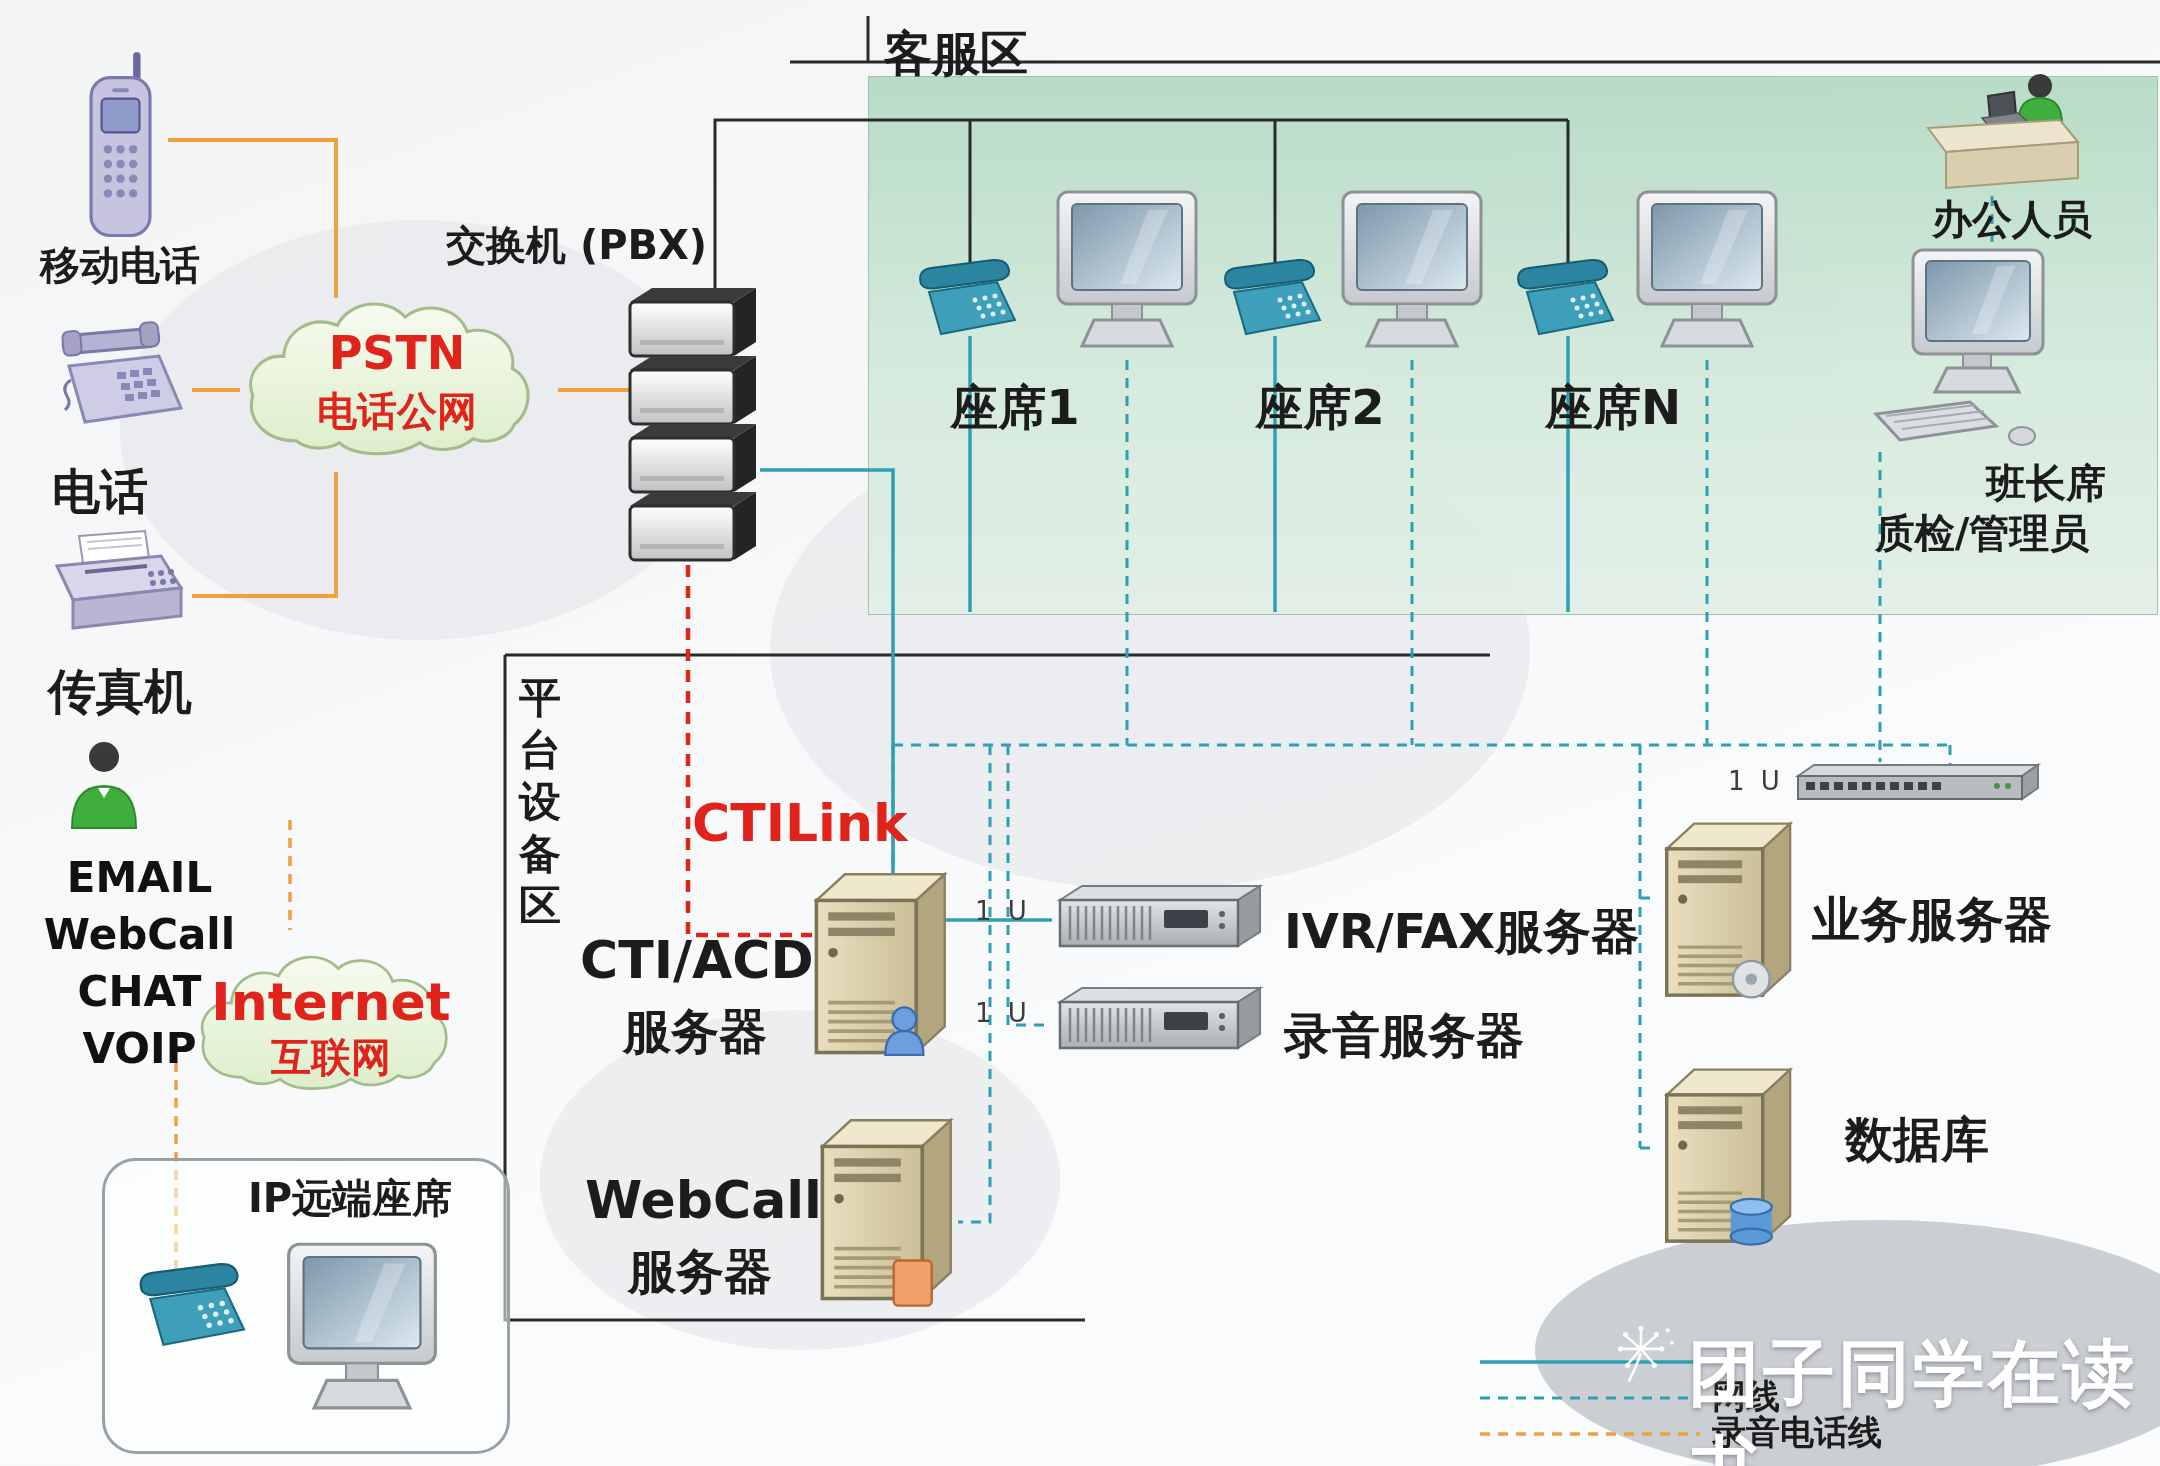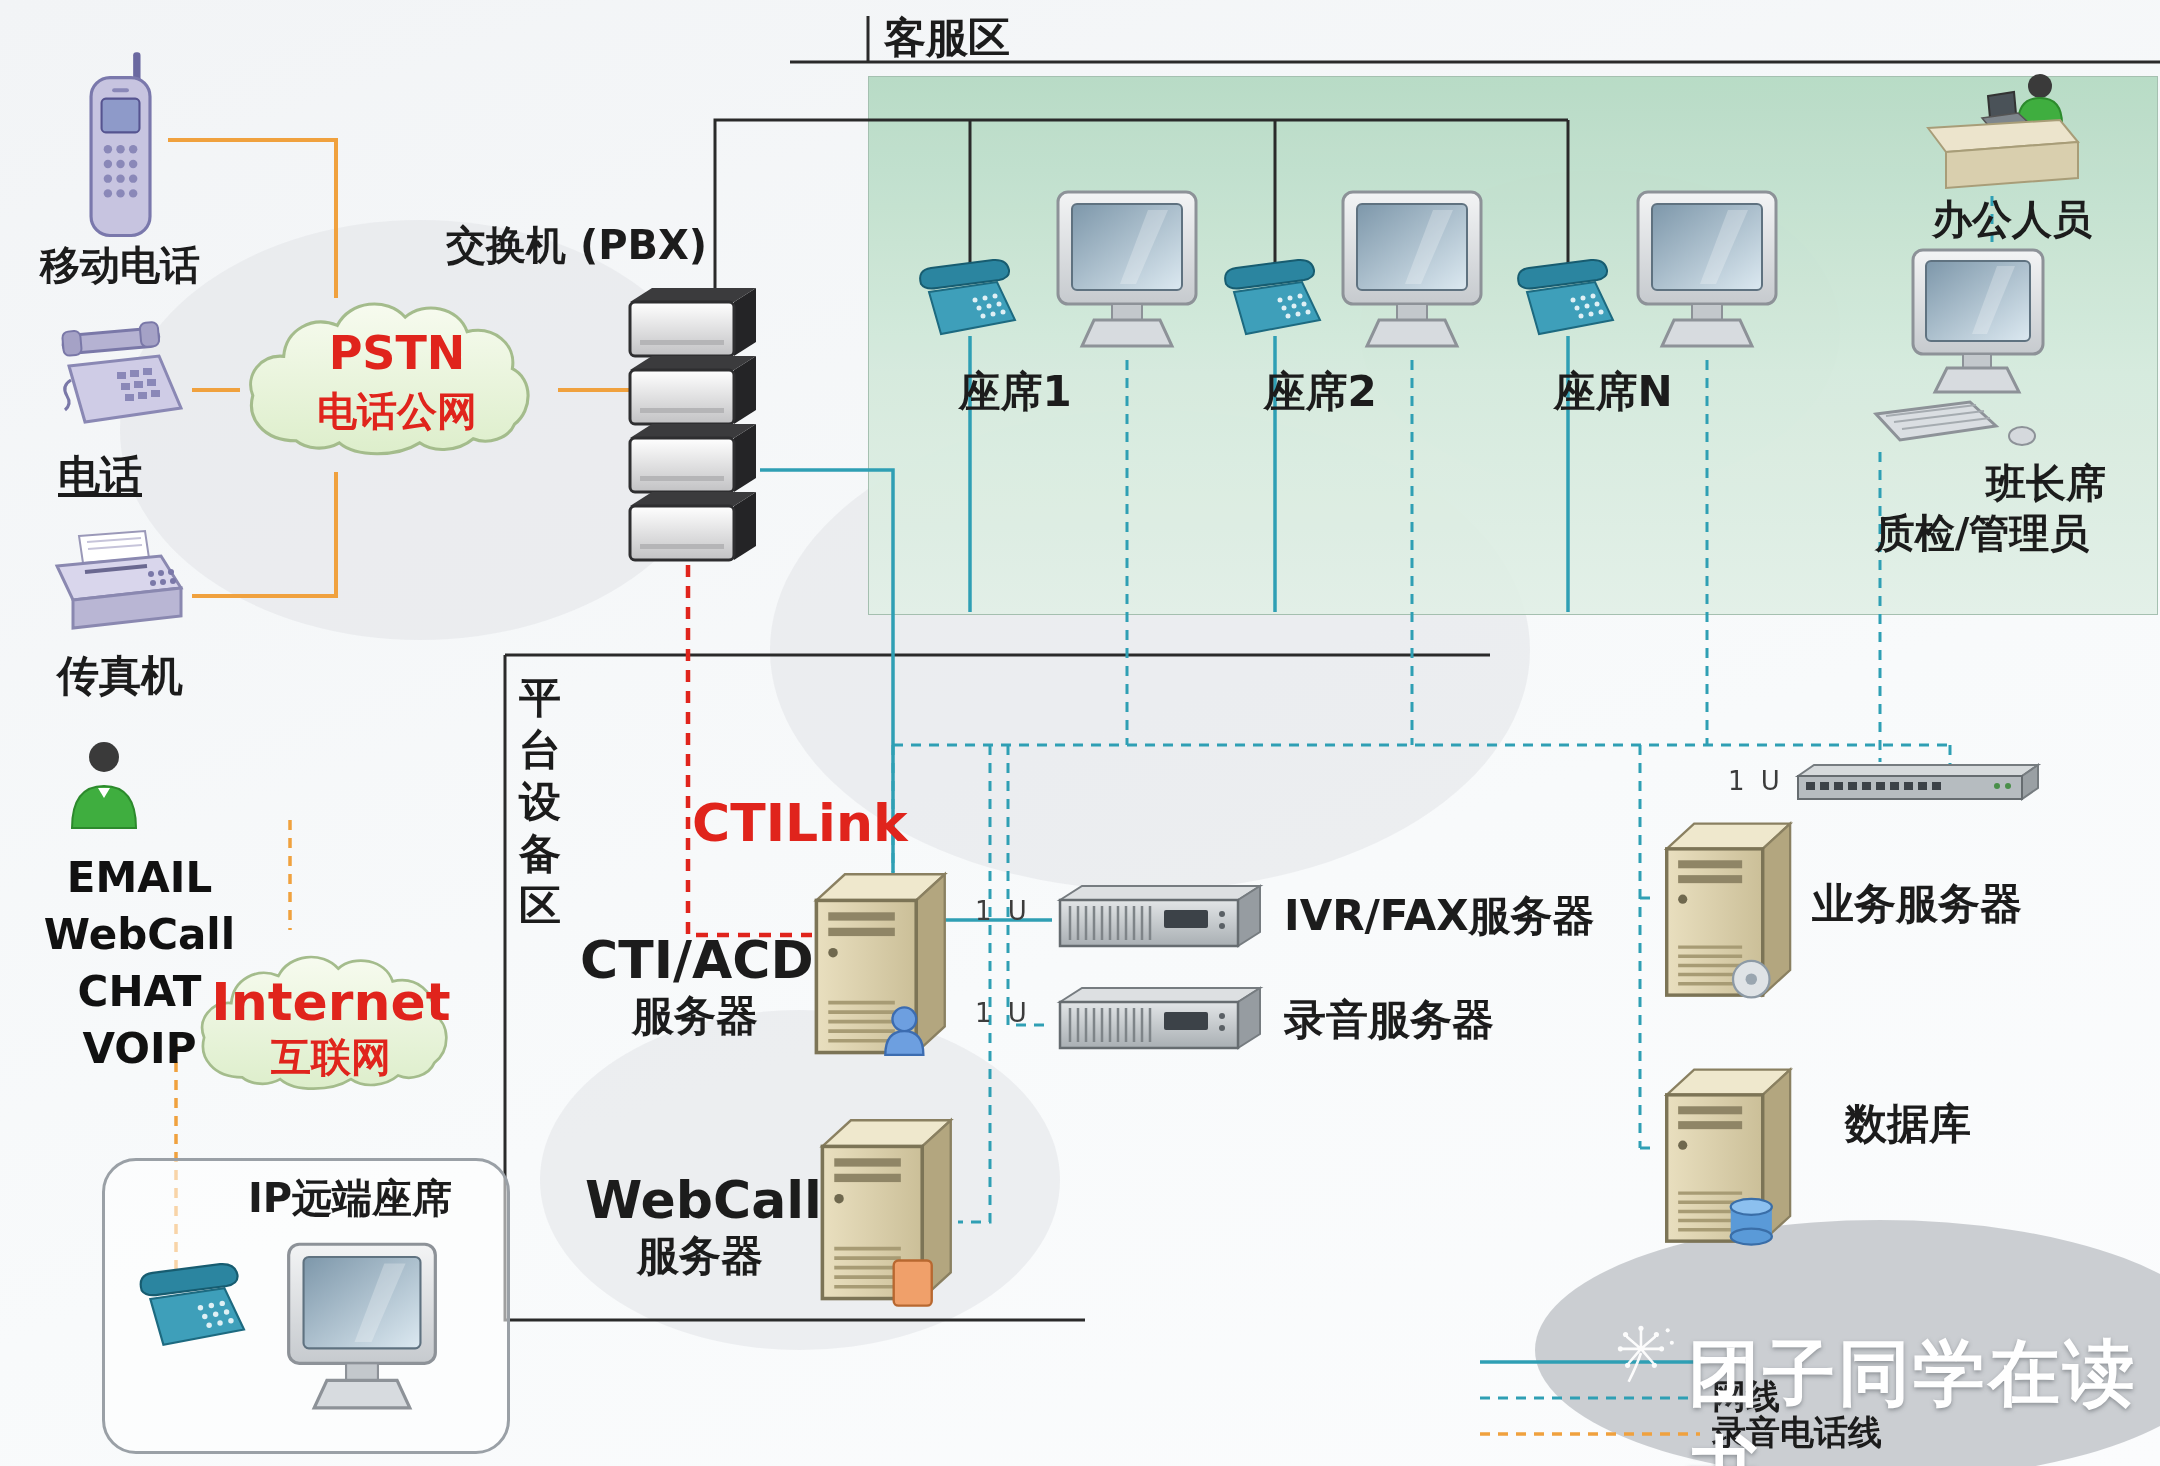--- a/index.html
+++ b/index.html
@@ -3,21 +3,21 @@
 <meta charset="utf-8">
 <style>
   html,body{margin:0;padding:0;background:#fff;}
   .stage{position:relative;width:2160px;height:1466px;overflow:hidden;
          background:linear-gradient(160deg,#f2f4f6 0%,#f8fafb 60%,#fbfcfd 100%);
          font-family:"DejaVu Sans","Liberation Sans",sans-serif;}
   .abs{position:absolute;}
   .lbl{font-family:"DejaVu Sans","Liberation Sans",sans-serif;font-weight:bold;color:#1c1c1c;white-space:nowrap;}
   .center{text-align:center;}
   .f40{font-size:40px;line-height:1.15;}
-  .f42{font-size:42px;line-height:1.15;}
+  .f42{font-size:48px;line-height:1.15;margin-top:12px;}
   .f44{font-size:52px;line-height:1.1;}
   .f46{font-size:46px;line-height:1.1;}
   .f34{font-size:34px;line-height:1.1;}
   .u{font-size:26px;font-weight:normal;color:#3c3c3c;letter-spacing:4px;}
   .red{color:#e0241c;}
   .green-area{background:linear-gradient(180deg,#b4dac3 0%,#d4eadc 55%,#e2f0e7 100%);
               border:1px solid #9fbcab;opacity:.93;}
   .ipbox{border:3px solid #9aa0a6;border-radius:34px;background:rgba(255,255,255,.55);}
   .vtext span{display:block;text-align:center;width:48px;font-size:42px;font-weight:bold;line-height:52px;color:#1c1c1c;}
   .chan div{font-size:42px;font-weight:bold;line-height:57px;text-align:center;color:#111;}
@@ -151,21 +151,21 @@
         <rect x="88" y="48" width="9" height="7"></rect>
       <rect x="66" y="63" width="9" height="7"></rect>
         <rect x="79" y="61" width="9" height="7"></rect>
         <rect x="92" y="59" width="9" height="7"></rect>
       <rect x="70" y="74" width="9" height="7"></rect>
         <rect x="83" y="72" width="9" height="7"></rect>
         <rect x="96" y="70" width="9" height="7"></rect>
     </g>
     <path d="M16 60 q-10 6 -4 16 q5 8 -2 14" stroke="#7a78a8" stroke-width="3" fill="none"></path>
   </svg>
-  <div class="abs lbl f42 center" style="left:20px;top:452px;width:160px;text-decoration:underline;">电话</div>
+  <div class="abs lbl f42 center" style="left:20px;top:452px;width:160px;">电话</div>
 
   <svg class="abs" style="left:45px;top:528px" width="145" height="115" viewBox="0 0 145 115">
     <path d="M34 8 L100 3 L104 30 L38 35 Z" fill="#ffffff" stroke="#9a98b8" stroke-width="2"></path>
     <path d="M42 14 L96 10 M43 21 L97 17" stroke="#c6c4da" stroke-width="2"></path>
     <path d="M12 38 L116 28 L136 60 L28 72 Z" fill="#d9d6ec" stroke="#8a88b0" stroke-width="3"></path>
     <path d="M28 72 L136 60 L136 88 L28 100 Z" fill="#b9b6d4" stroke="#8a88b0" stroke-width="3"></path>
     <path d="M40 44 L102 38" stroke="#6a6890" stroke-width="4"></path>
     <g fill="#7a78a8">
       <circle cx="106" cy="46" r="3"></circle>
         <circle cx="116" cy="45" r="3"></circle>

